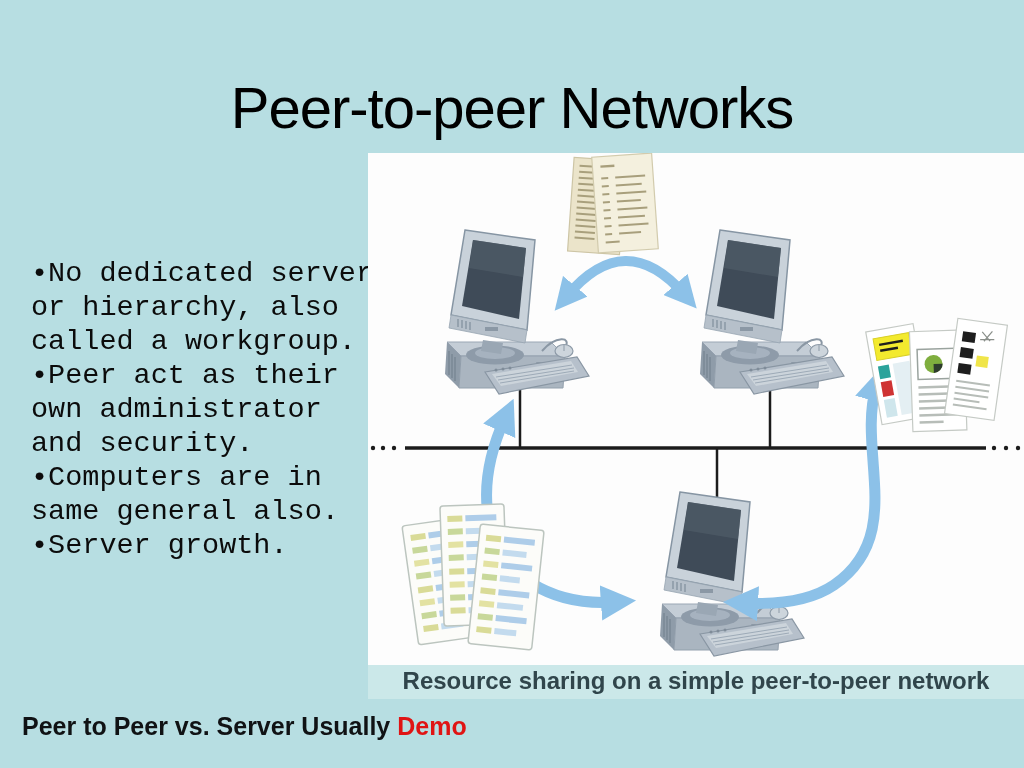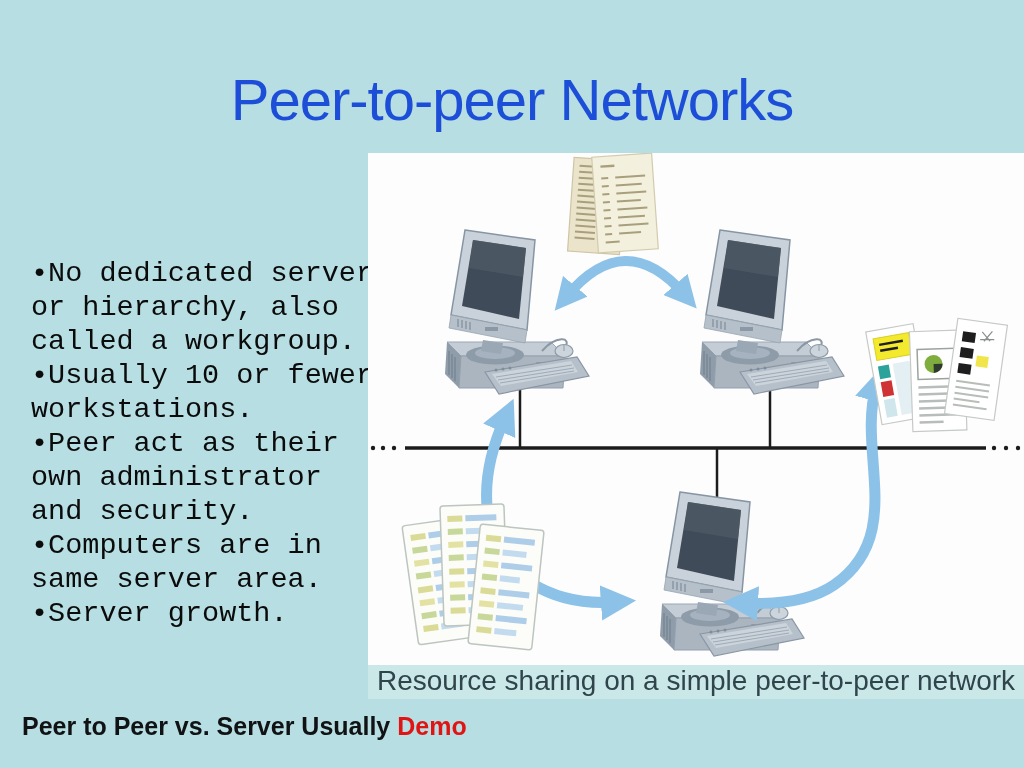--- a/index.html
+++ b/index.html
@@ -10,60 +10,59 @@
     --line:#1c1c1c;
     --demo_red:#e01414;
   }
   html,body{margin:0;padding:0;}
   .slide{
     position:relative;width:1024px;height:768px;overflow:hidden;
     background:var(--background);
     font-family:"Liberation Sans",sans-serif;
   }
   .title{
-    position:absolute;top:58px;left:0;right:0;margin:8px;
+    position:absolute;top:58px;left:0;right:0;margin:16px;
     text-align:center;font-weight:400;font-size:58px;letter-spacing:-1px;
-    color:#1d4ed8;font-family:"Liberation Sans",sans-serif;
+    color:#000000;font-family:"Liberation Sans",sans-serif;
   }
   .bullets{
     position:absolute;left:31px;top:257px;width:358px;
     font-family:Liberation Mono, monospace;font-size:28.5px;line-height:34px;
     color:#0b0b0b;
   }
   .figure{
     position:absolute;left:368px;top:153px;width:656px;height:512px;
     background:var(--panel);
   }
   .figure svg{display:block;width:656px;height:512px;}
   .caption{
     position:absolute;left:368px;top:665px;width:656px;height:34px;
     background:var(--caption_strip);
-    color:#30454b;font-size:28px;line-height:31px;text-align:center;
+    color:#30454b;font-size:24px;line-height:31px;text-align:center;font-weight:bold;
   }
   .footer{
     position:absolute;left:22px;top:712px;
     font-weight:700;font-size:25px;color:#101214;
   }
   .footer .demo{color:var(--demo_red);margin-top:17px;}
   .arrow{stroke:var(--arrow);fill:none;}
   .busline{stroke:var(--line);}
   .busdot{fill:var(--line);}
 </style>
 </head>
 <body>
 
 <div class="slide">
 
   <h1 class="title">Peer-to-peer Networks</h1>
 
   <div class="bullets">
       <div class="bullet">•No dedicated server or hierarchy, also called a workgroup.</div>
-      <div class="bullet">•Usually 10 or fewer workstations.</div>
       <div class="bullet">•Peer act as their own administrator and security.</div>
-      <div class="bullet">•Computers are in same server area.</div>
+      <div class="bullet">•Computers are in same general also.</div>
       <div class="bullet">•Server growth.</div>
     </div>
 
   <div class="figure">
     <svg viewBox="0 0 656 512">
       <defs>
         <marker id="arw" viewBox="0 0 10 10" refX="4" refY="5" markerWidth="3.2" markerHeight="3.2" orient="auto-start-reverse">
           <path d="M0,0 L10,5 L0,10 z" fill="#8cc1e8"></path>
         </marker>
 

